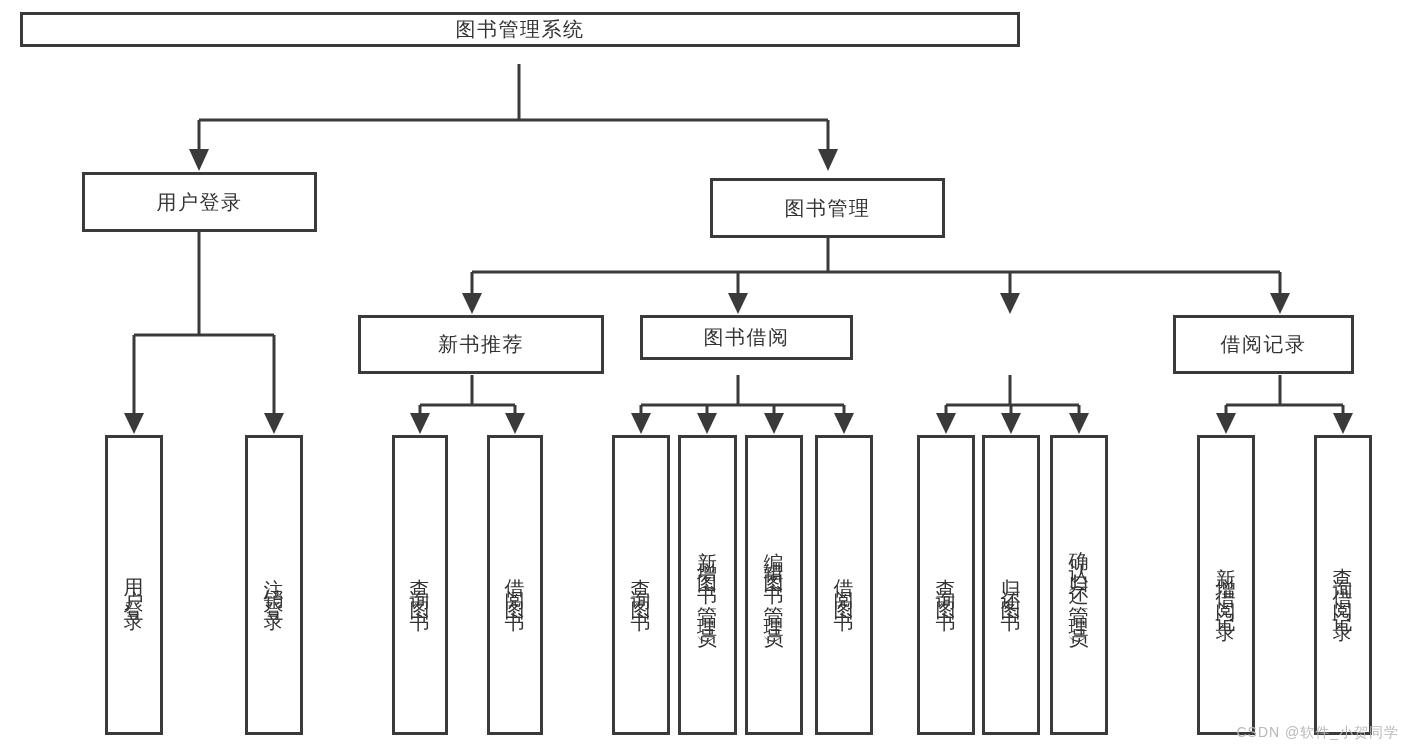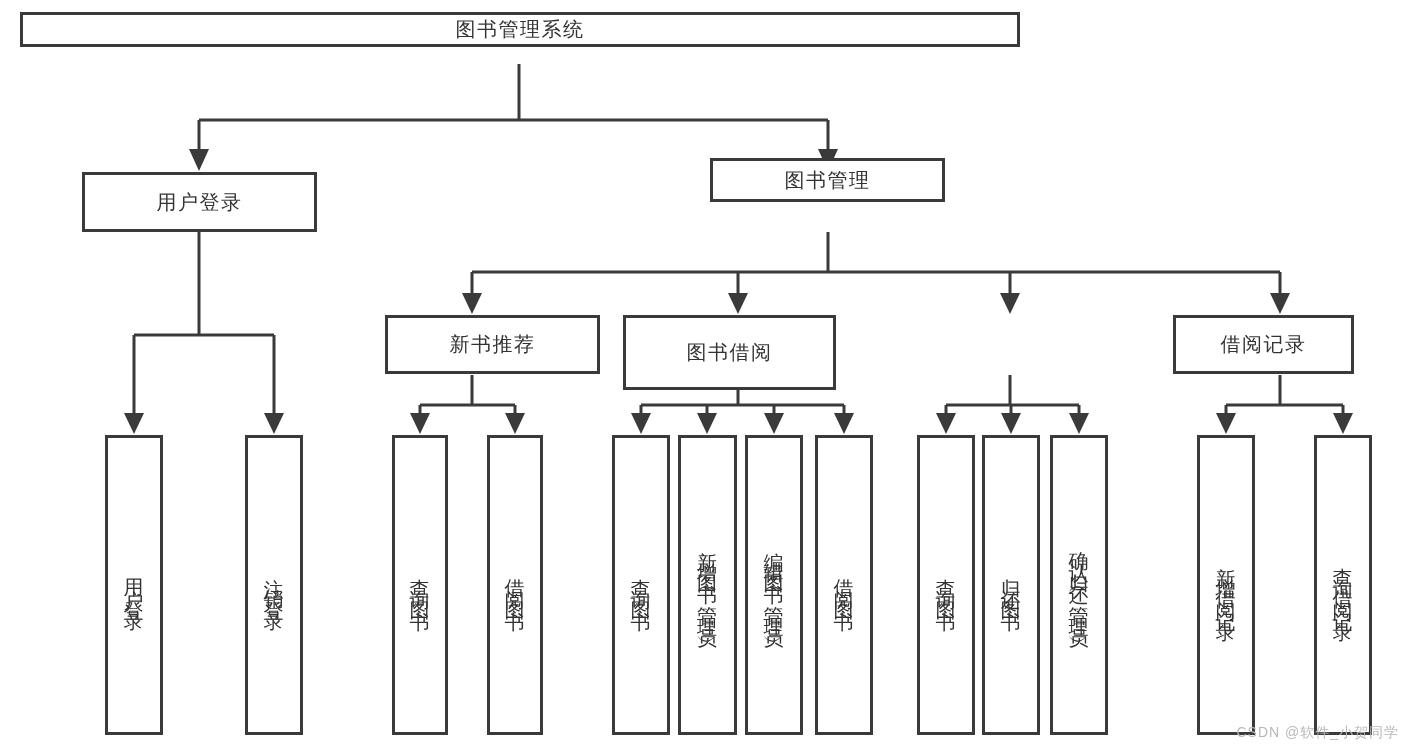--- a/index.html
+++ b/index.html
@@ -72,24 +72,24 @@
     <polygon points="1069,413 1089,413 1079,434"></polygon>
 
     <path d="M1280 375 V405 M1226 405 H1343 M1226 405 V415 M1343 405 V415"></path>
     <polygon points="1216,413 1236,413 1226,434"></polygon>
     <polygon points="1333,413 1353,413 1343,434"></polygon>
   </svg>
 
   <div class="node" style="left:20px;top:12px;width:1000px;height:35px">图书管理系统</div>
 
   <div class="node" style="left:82px;top:172px;width:235px;height:60px">用户登录</div>
-  <div class="node" style="left:710px;top:158px;width:235px;height:44px">图书管理</div>
+  <div class="node" style="left:710px;top:178px;width:235px;height:60px">图书管理</div>
 
-  <div class="node" style="left:385px;top:315px;width:215px;height:59px">新书推荐</div>
-  <div class="node" style="left:623px;top:315px;width:213px;height:75px">图书借阅</div>
+  <div class="node" style="left:358px;top:315px;width:246px;height:59px">新书推荐</div>
+  <div class="node" style="left:640px;top:315px;width:213px;height:45px">图书借阅</div>
   <div class="node" style="left:1173px;top:315px;width:181px;height:59px">借阅记录</div>
 
   <div class="node leaf" style="left:105px;top:435px;width:58px;height:300px">
     <span>用户登录</span>
   </div>
   <div class="node leaf" style="left:245px;top:435px;width:58px;height:300px">
     <span>注销登录</span>
   </div>
 
   <div class="node leaf" style="left:392px;top:435px;width:56px;height:300px">

